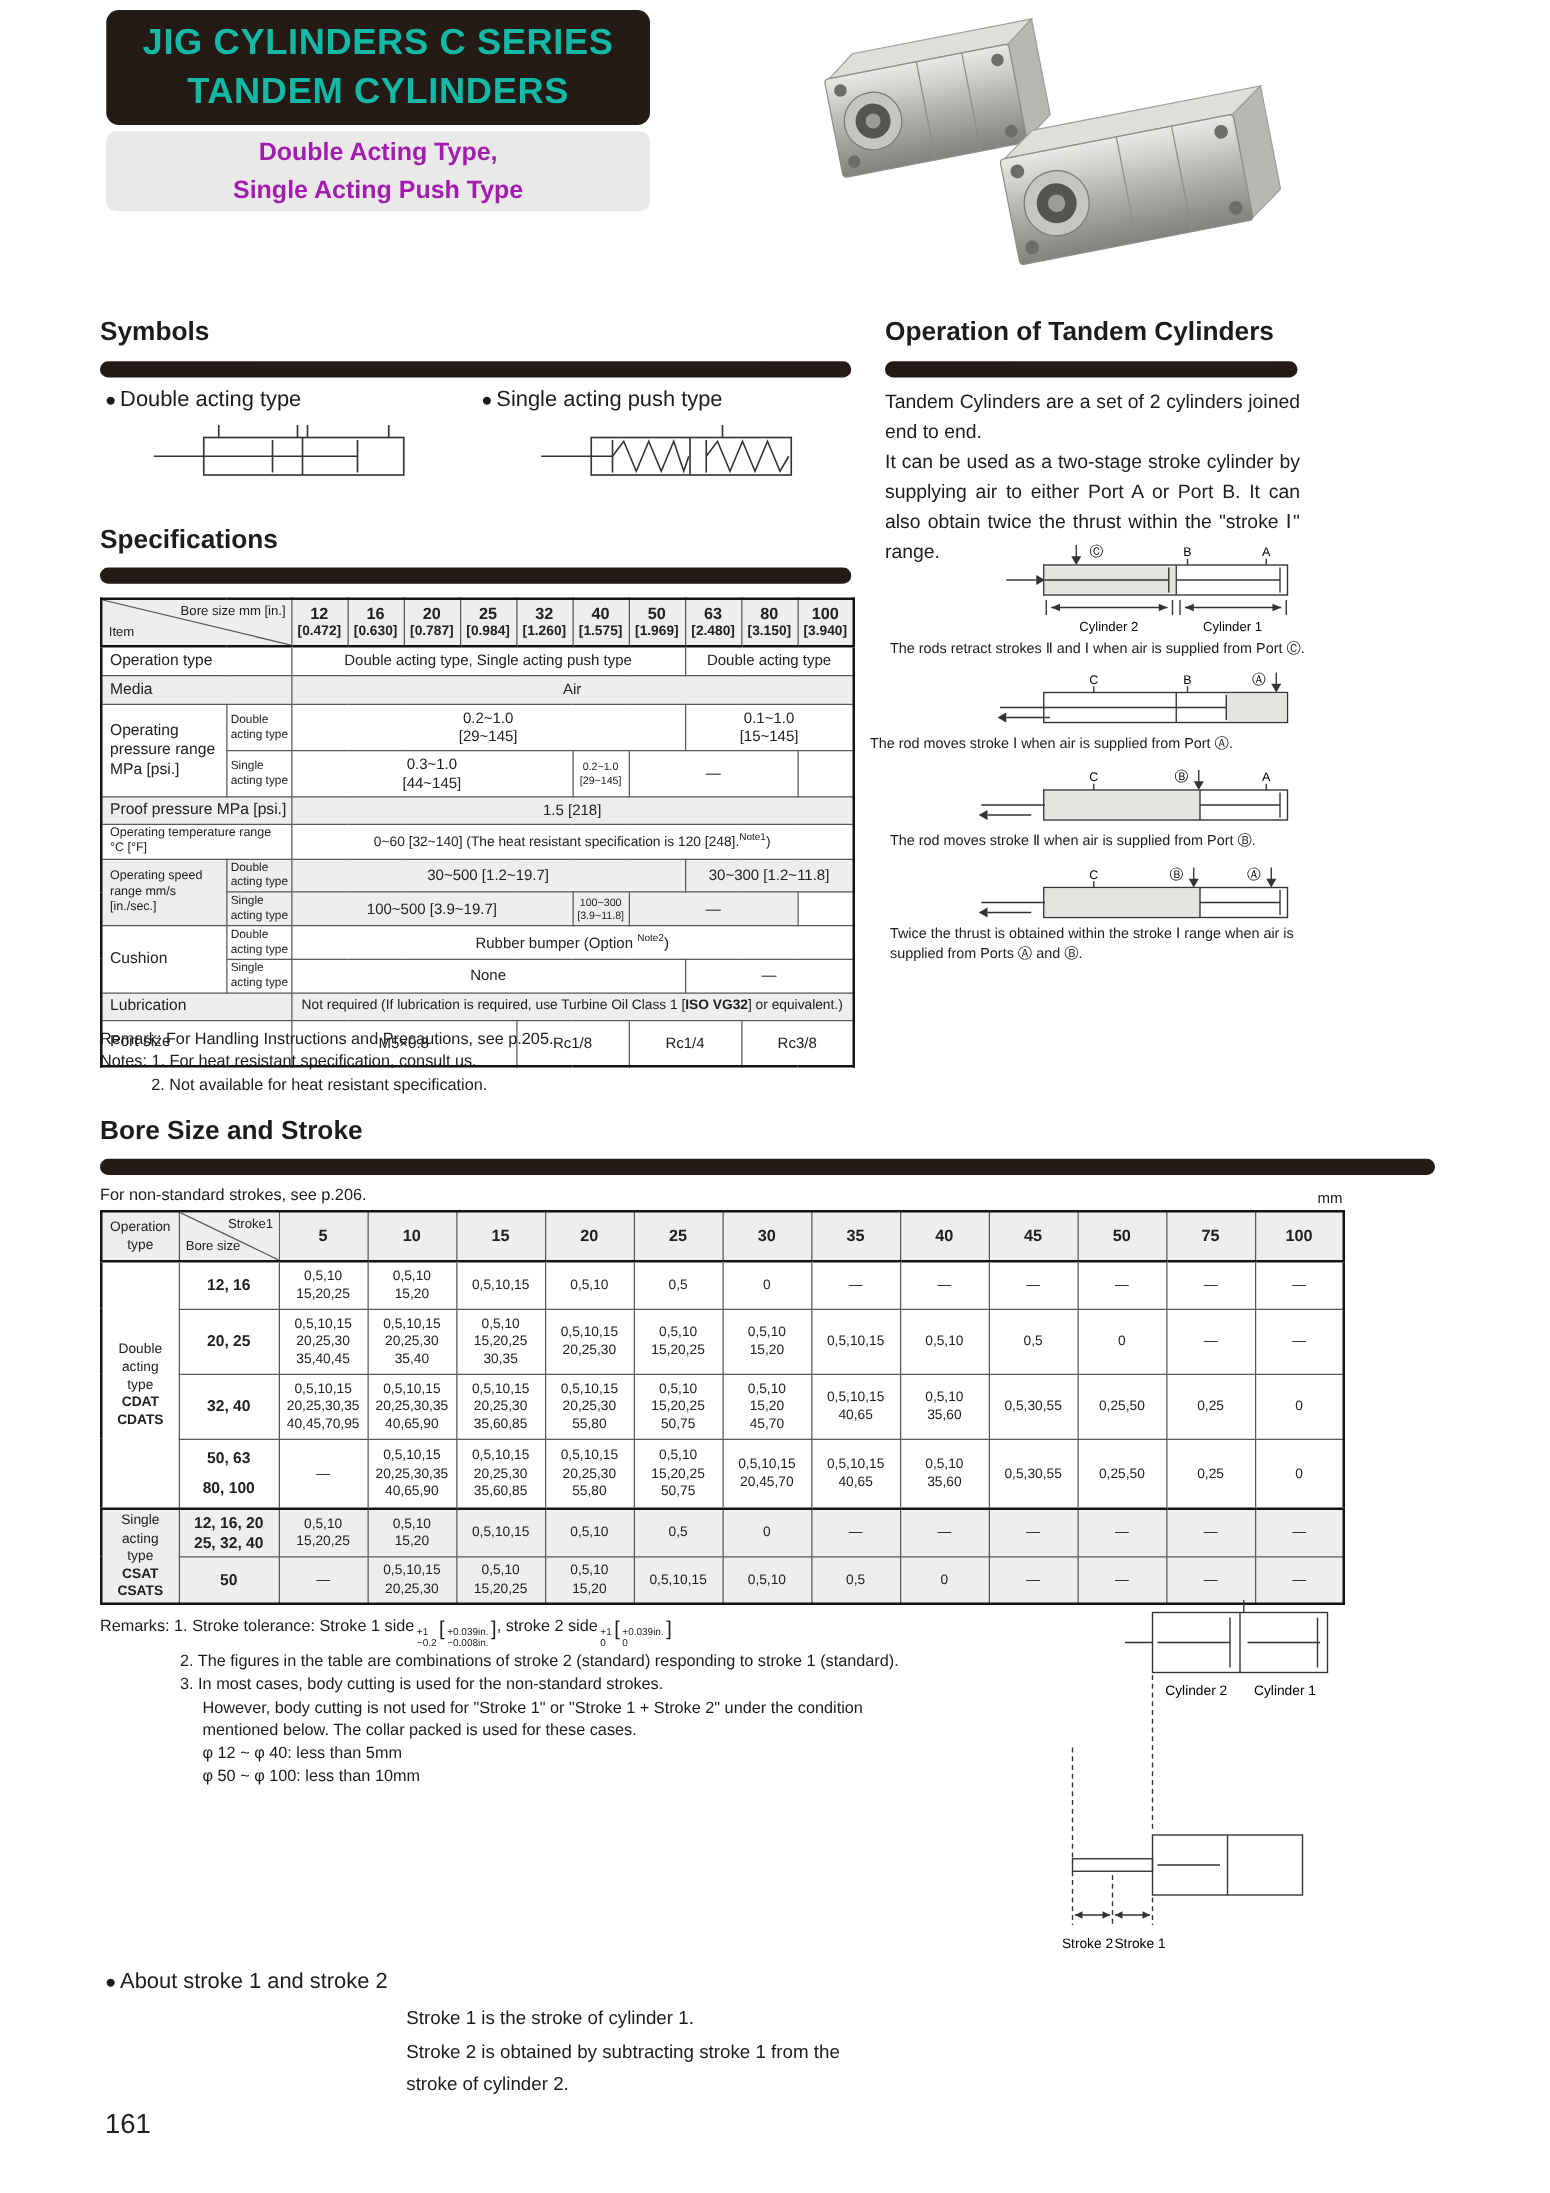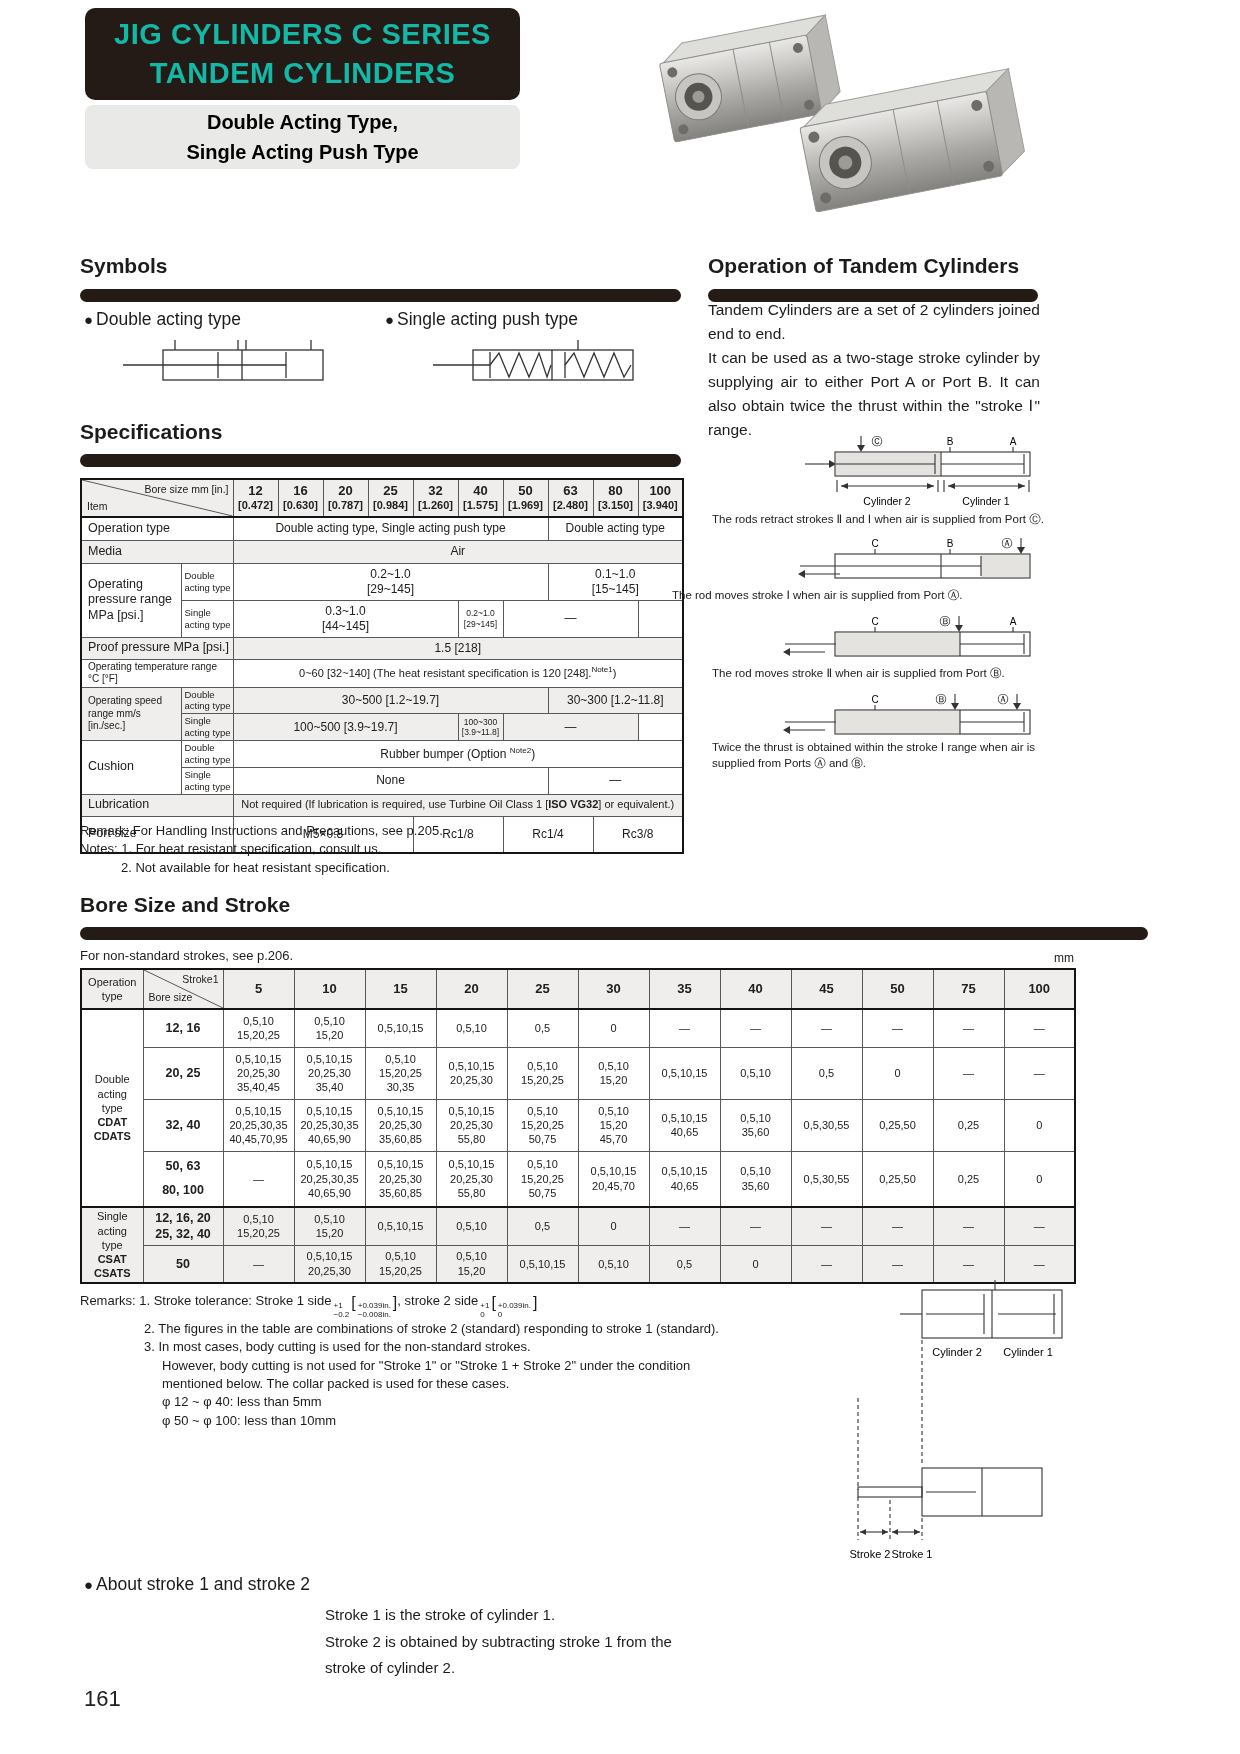--- a/index.html
+++ b/index.html
@@ -8,21 +8,21 @@
   .abs{position:absolute;}
   .pre{white-space:pre-line;}
   .b{font-weight:bold;}
 
   
   .title-box{background:#241b16;border-radius:10px;color:#14b8a6;text-align:center;
              display:flex;flex-direction:column;justify-content:center;}
   .title-box div{font-size:29px;font-weight:bold;letter-spacing:.5px;line-height:1.35;}
   .subtitle-box{background:#e9e9e7;border-radius:8px;text-align:center;
                 display:flex;flex-direction:column;justify-content:center;}
-  .subtitle-box div{font-size:20px;font-weight:bold;line-height:1.5;color:#000000;}
+  .subtitle-box div{font-size:20px;font-weight:bold;line-height:1.5;color:#a21caf;}
 
   .h2{font-size:21px;font-weight:bold;color:#1d1c1a;}
   .bar{background:#241b16;border-radius:7px;height:13px;}
   .bullet-row{font-size:17.5px;font-weight:normal;}
   .bullet{font-size:15px;margin-right:3px;}
 
   .para{font-size:15.5px;line-height:1.55;text-align:justify;}
   .caption{font-size:11.5px;line-height:1.35;color:#22201e;}
 
   
@@ -153,21 +153,21 @@
       <line x1="5" y1="29" x2="62" y2="29"></line>
       <line x1="62" y1="16" x2="62" y2="42"></line>
         <line x1="137" y1="16" x2="137" y2="42"></line>
       <polyline points="62,29 71,17 81,41 91,17 101,41 111,17 119,41 123,29"></polyline>
       <polyline points="137,29 146,17 156,41 166,17 176,41 186,17 196,41 203,29"></polyline>
     </g>
   </svg>
 
   <div class="abs h2" style="left:708px;top:254px;">Operation of Tandem Cylinders</div>
   <div class="abs bar" style="left:708px;top:289px;width:330px;"></div>
-  <div class="abs para" style="left:708px;top:298px;width:332px;">
+  <div class="abs para" style="left:708px;top:310px;width:332px;">
     <div>Tandem Cylinders are a set of 2 cylinders joined end to end.</div>
     <div>It can be used as a two-stage stroke cylinder by supplying air to either Port A or Port B. It can also obtain twice the thrust within the "stroke Ⅰ" range.</div>
   </div>
 
   <svg class="abs" style="left:745px;top:434px;" width="300" height="76">
     <g stroke="#333" stroke-width="1.1" fill="none">
       <line x1="116" y1="2" x2="116" y2="13"></line>
         <polygon points="112,11 120,11 116,18" fill="#333" stroke="none"></polygon>
       <line x1="205" y1="13" x2="205" y2="18"></line>
         <line x1="268" y1="13" x2="268" y2="18"></line>
@@ -210,21 +210,21 @@
       <line x1="196" y1="18" x2="196" y2="42"></line>
       <line x1="55" y1="30" x2="236" y2="30"></line>
         <line x1="236" y1="20" x2="236" y2="40"></line>
       <line x1="95" y1="38" x2="60" y2="38"></line>
         <polygon points="60,34 60,42 53,38" fill="#333" stroke="none"></polygon>
     </g>
     <text x="130" y="11" font-size="10" text-anchor="middle">C</text>
     <text x="205" y="11" font-size="10" text-anchor="middle">B</text>
     <text x="262" y="11" font-size="11" text-anchor="middle">Ⓐ</text>
   </svg>
-  <div class="abs caption" style="left:672px;top:588px;width:336px;">The rod moves stroke Ⅰ when air is supplied from Port Ⓐ.</div>
+  <div class="abs caption" style="left:696px;top:588px;width:336px;">The rod moves stroke Ⅰ when air is supplied from Port Ⓐ.</div>
 
   <svg class="abs" style="left:745px;top:614px;" width="300" height="48">
     <g stroke="#333" stroke-width="1.1" fill="none">
       <line x1="130" y1="13" x2="130" y2="18"></line>
         <line x1="268" y1="13" x2="268" y2="18"></line>
       <line x1="214" y1="2" x2="214" y2="13"></line>
         <polygon points="210,11 218,11 214,18" fill="#333" stroke="none"></polygon>
       <rect x="90" y="18" width="195" height="24"></rect>
       <rect x="91" y="19" width="124" height="22" fill="#e4e3e0" stroke="none"></rect>
       <line x1="215" y1="18" x2="215" y2="42"></line>

